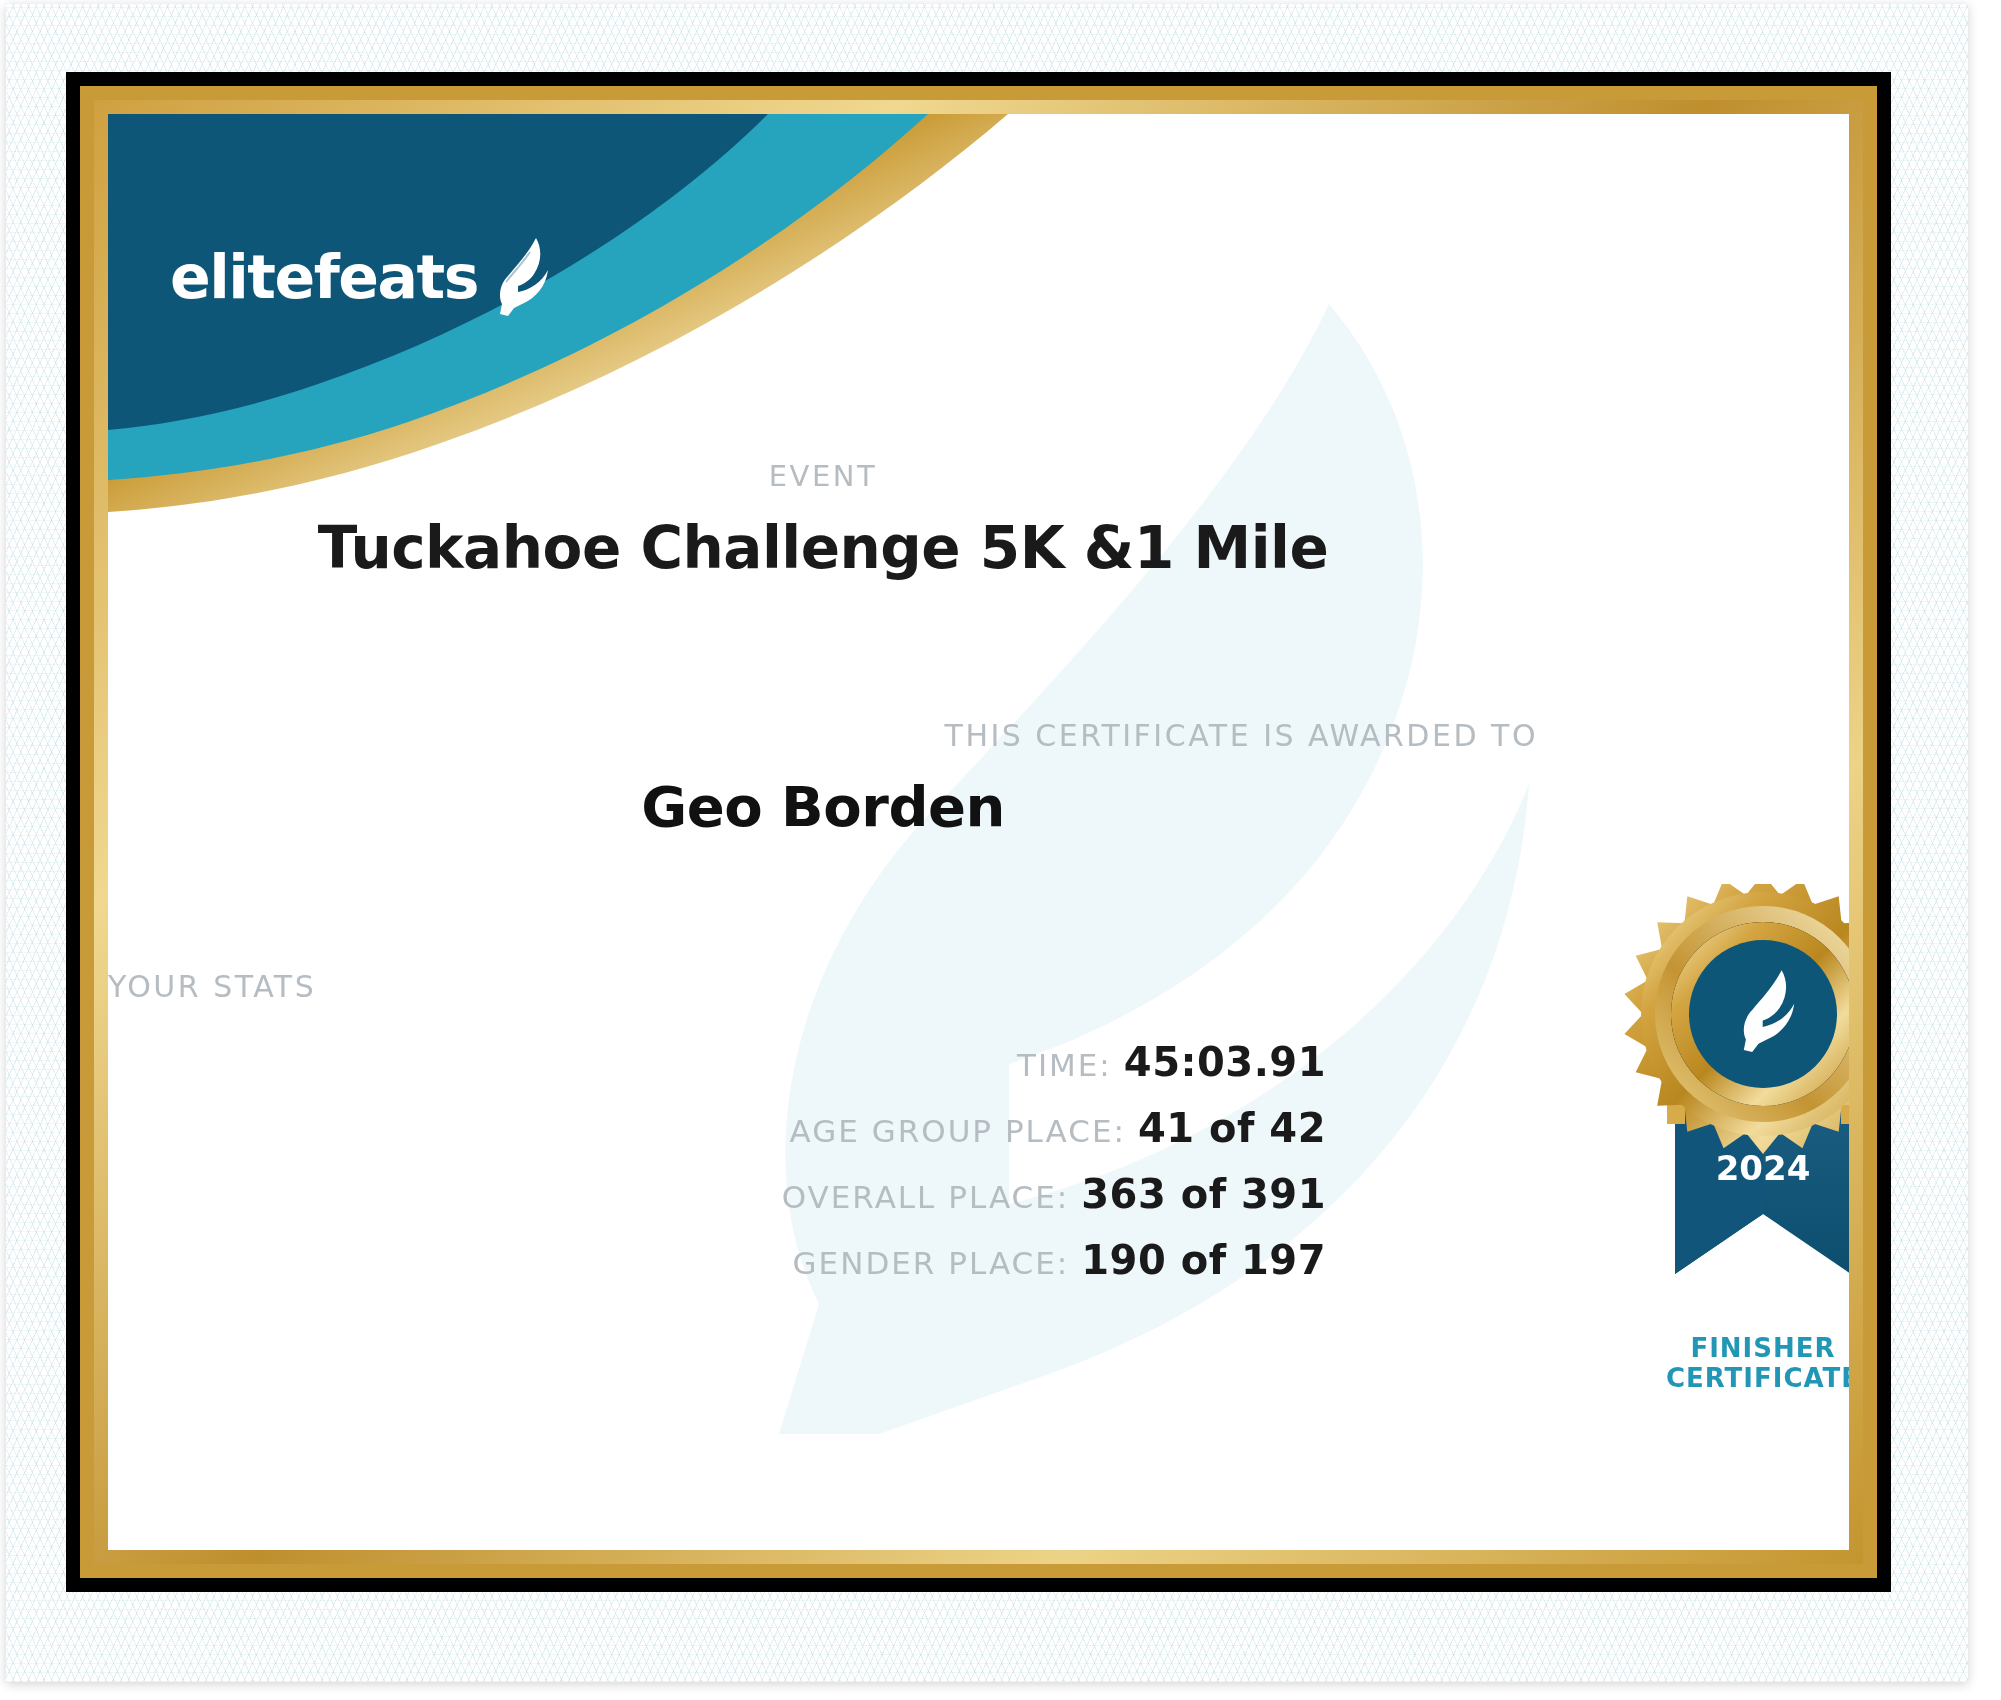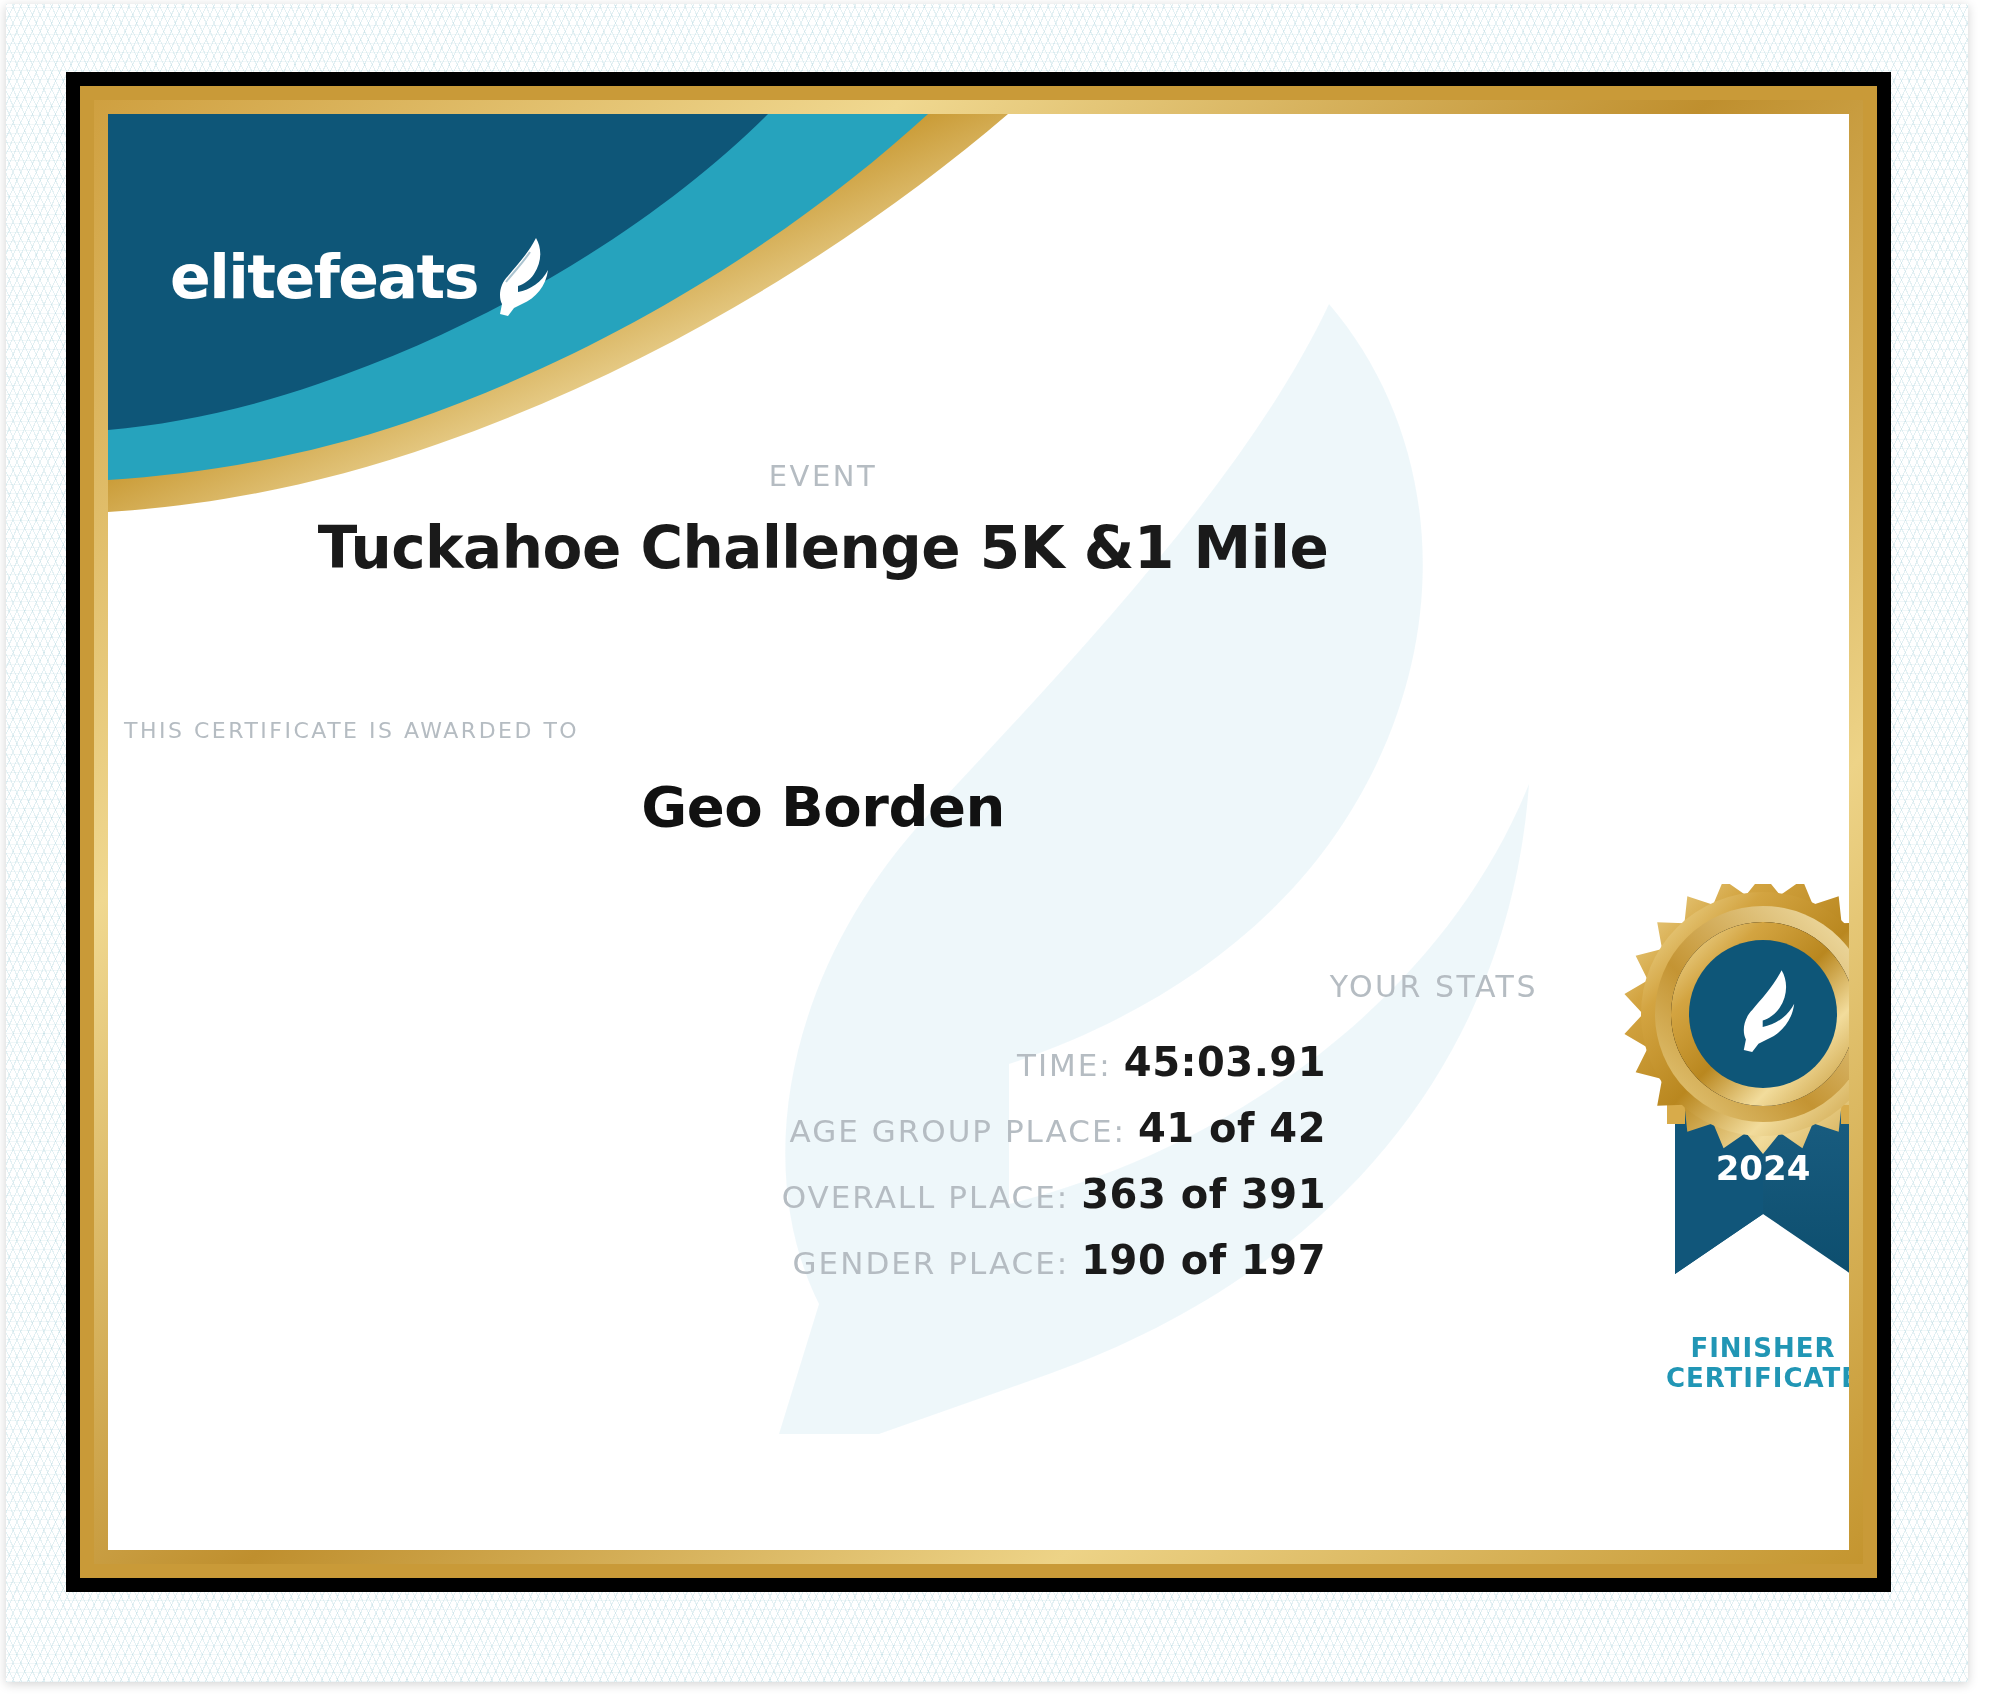--- a/index.html
+++ b/index.html
@@ -140,23 +140,22 @@
     font-size: 58px;
     color: #1a1a1a;
     letter-spacing: -0.5px;
   }
 
   #awarded-label {
     position: absolute;
     top: 604px;
     left: 0;
     width: 1430px;
-    text-align: left;
-    font-size: 22px;
-    padding-left: 16px;
+    text-align: right;
+    font-size: 30px;
   }
   #recipient-name {
     position: absolute;
     top: 660px;
     left: 0;
     width: 1430px;
     text-align: center;
     font-family: "DejaVu Sans", sans-serif;
     font-weight: 700;
     font-size: 56px;
@@ -172,21 +171,21 @@
     font-family: "DejaVu Sans", sans-serif;
     font-size: 38px;
     color: #2b2b2b;
   }
 
   #stats-label {
     position: absolute;
     top: 855px;
     left: 0;
     width: 1430px;
-    text-align: right;
+    text-align: left;
     font-size: 30px;
   }
 
   #stats-list {
     position: absolute;
     top: 925px;
     left: 18px;
     width: 1200px;
   }
   .stat-row {

